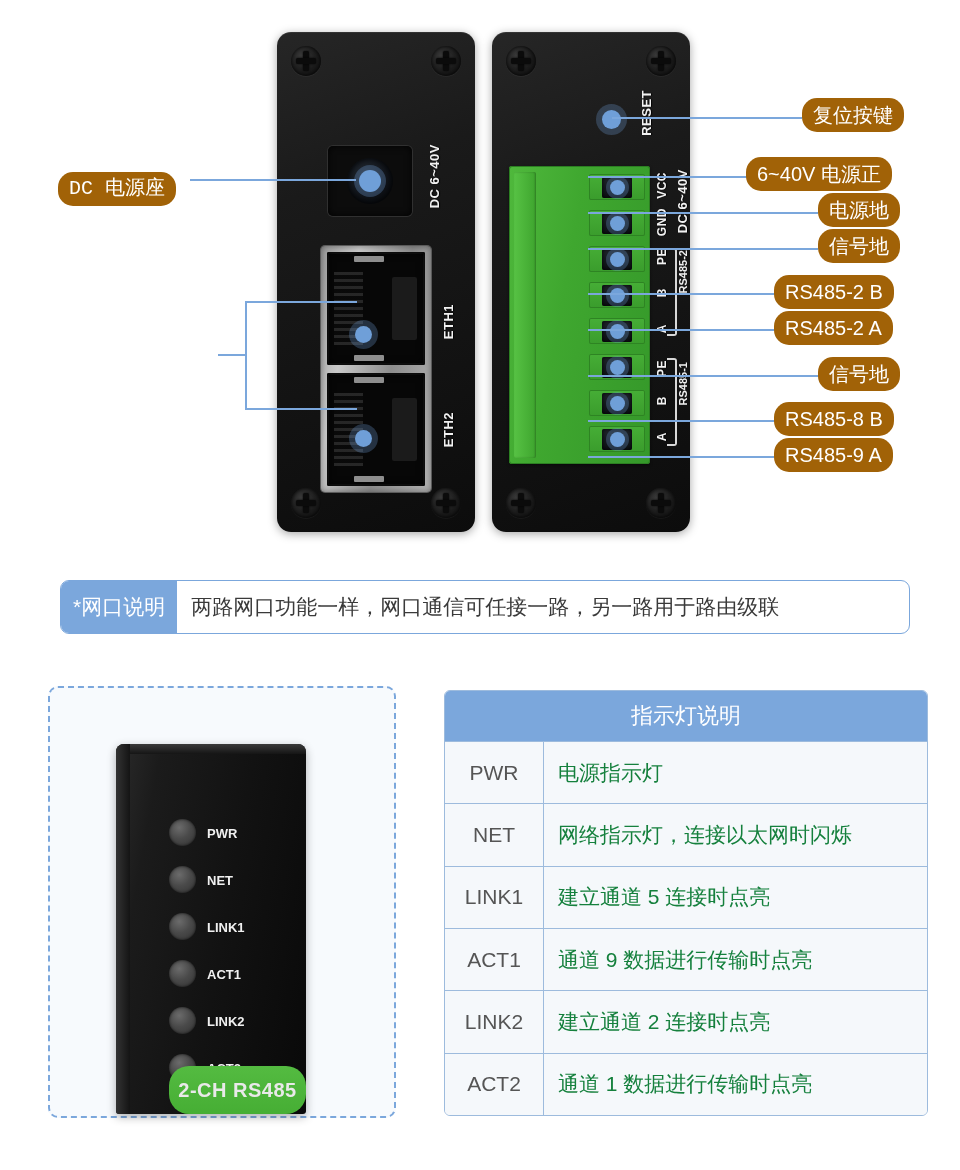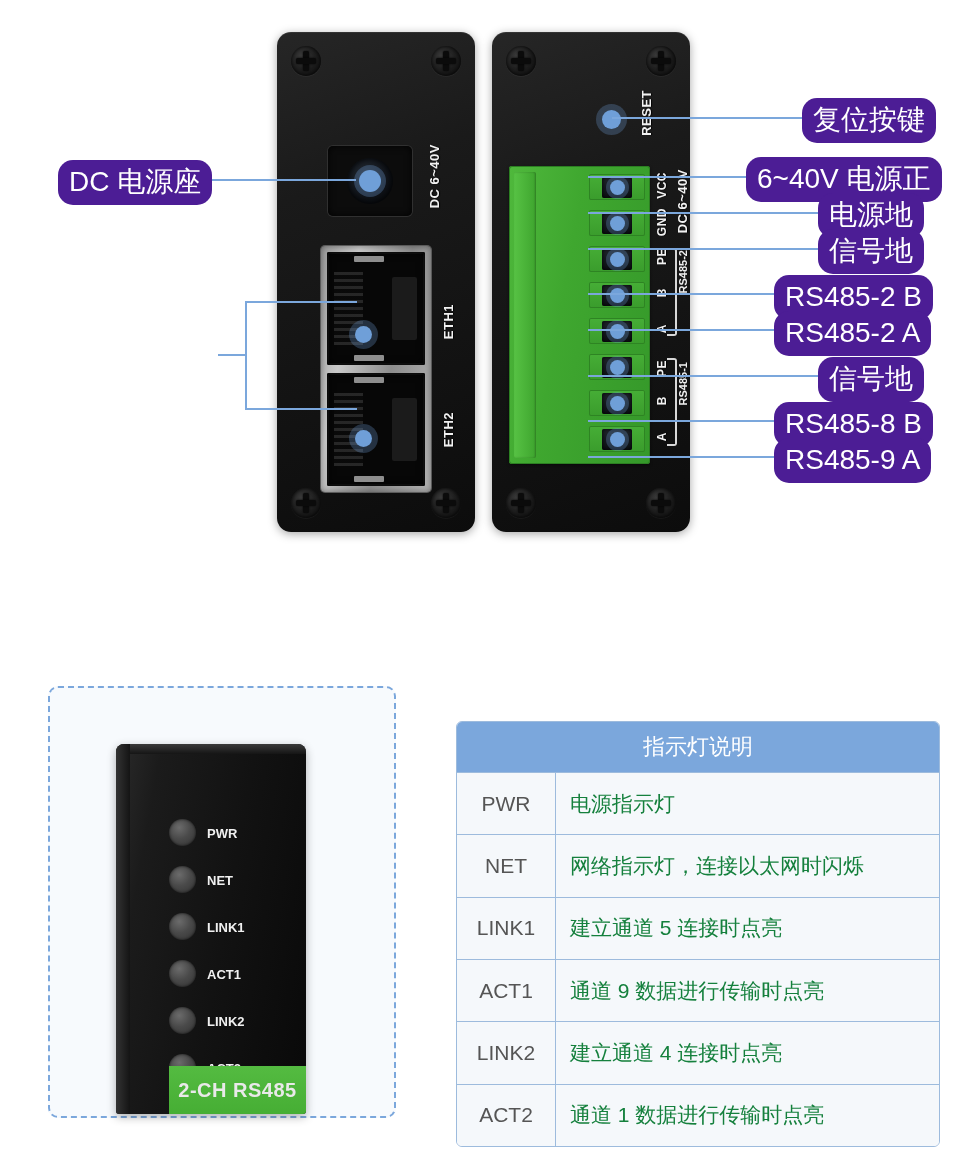--- a/index.html
+++ b/index.html
@@ -123,22 +123,22 @@
     position:absolute;border:2px solid #d8d8d8;border-left:none;
     border-radius:0 3px 3px 0;
   }
   .brlabel{
     position:absolute;color:#efefef;font-size:11px;font-weight:bold;white-space:nowrap;
     writing-mode:vertical-rl;transform:rotate(180deg);
   }
 
   
   .callout{
-    position:absolute;background:#4c1d95;color:#ffffff;
-    border-radius:15px;padding:4px 11px;font-size:28px;line-height:1.32;
+    position:absolute;background:#a16207;color:#ffffff;
+    border-radius:15px;padding:4px 11px;font-size:20px;line-height:1.32;
     white-space:nowrap;box-sizing:border-box;
   }
   .callout.two{line-height:1.22;padding:5px 11px;}
   .lead{position:absolute;background:#7ba7dc;}
   .lead.h{height:1.6px;}
   .lead.v{width:1.6px;}
 
   
   .notebar{
     position:absolute;display:flex;align-items:stretch;
@@ -174,21 +174,21 @@
     position:absolute;width:27px;height:27px;border-radius:50%;
     background:radial-gradient(circle at 38% 32%,#6b6b6b 0%,#4a4a4a 45%,#323232 100%);
     box-shadow:inset 0 0 3px rgba(0,0,0,.7);
   }
   .ledtxt{
     position:absolute;color:#f0f0f0;font-size:13px;font-weight:600;white-space:nowrap;
   }
   .greenband{
     position:absolute;left:53px;right:0;bottom:0;height:48px;
     background:linear-gradient(180deg,#54bb41,#46ae34);
-    display:flex;align-items:center;justify-content:center;
+    display:flex;align-items:center;justify-content:center;border-radius:20px;
   }
   .greenband span{
     color:#e9e9e9;font-size:20px;font-weight:bold;letter-spacing:.5px;
   }
 
   
   .ledtable{
     position:absolute;border:1px solid #9dbbdd;border-radius:6px;overflow:hidden;
     border-collapse:collapse;background:#fff;
   }
@@ -302,21 +302,21 @@
     <div class="vlabel" style="left:183px;top:137px;">DC 6~40V</div>
 
     <div class="bracket" style="left:175px;top:216px;width:8px;height:84px;"></div>
     <div class="brlabel" style="left:185px;top:218px;">RS485-2</div>
 
     <div class="bracket" style="left:175px;top:326px;width:8px;height:84px;"></div>
     <div class="brlabel" style="left:185px;top:330px;">RS485-1</div>
   </div>
 
   <div class="lead h" style="left:190px;top:179px;width:166px;"></div>
-  <div class="callout" style="left:58px;top:160px;">DC 电源座</div>
+  <div class="callout" style="left:58px;top:172px;font-family:Liberation Mono, monospace;">DC 电源座</div>
 
   <div class="lead v" style="left:245px;top:301px;height:108px;"></div>
   <div class="lead h" style="left:245px;top:301px;width:112px;"></div>
   <div class="lead h" style="left:245px;top:408px;width:112px;"></div>
   <div class="lead h" style="left:218px;top:354px;width:28px;"></div>
 
   <div class="lead h" style="left:612px;top:117px;width:190px;"></div>
   <div class="callout" style="left:802px;top:98px;">复位按键</div>
 
   <div class="lead h" style="left:588px;top:176px;width:166px;"></div>
@@ -336,20 +336,24 @@
 
   <div class="lead h" style="left:588px;top:375px;width:230px;"></div>
   <div class="callout" style="left:818px;top:357px;">信号地</div>
 
   <div class="lead h" style="left:588px;top:420px;width:186px;"></div>
   <div class="callout" style="left:774px;top:402px;">RS485-8 B</div>
 
   <div class="lead h" style="left:588px;top:456px;width:186px;"></div>
   <div class="callout" style="left:774px;top:438px;">RS485-9 A</div>
 
+  <div class="notebar" style="left:60px;top:580px;width:848px;height:52px;">
+    <div class="tag">*网口说明</div>
+    <div class="body">两路网口功能一样，网口通信可任接一路，另一路用于路由级联</div>
+  </div>
 
   <div class="dashpanel" style="left:48px;top:686px;width:344px;height:428px;">
   </div>
 
   <div class="leddev" style="left:116px;top:744px;width:190px;height:370px;">
     <div class="topedge"></div>
     <div class="leftedge"></div>
 
     <div class="led" style="left:53px;top:75px;"></div>
     <div class="led" style="left:53px;top:122px;"></div>
@@ -363,21 +367,21 @@
     <div class="ledtxt" style="left:91px;top:176px;">LINK1</div>
     <div class="ledtxt" style="left:91px;top:223px;">ACT1</div>
     <div class="ledtxt" style="left:91px;top:270px;">LINK2</div>
     <div class="ledtxt" style="left:91px;top:317px;">ACT2</div>
 
     <div class="greenband">
       <span>2-CH RS485</span>
     </div>
   </div>
 
-  <div class="ledtable" style="left:456px;top:690px;width:482px;height:424px;margin-top:31px;">
+  <div class="ledtable" style="left:444px;top:690px;width:482px;height:424px;">
     <table>
       <thead>
         <tr>
           <th colspan="2">指示灯说明</th>
         </tr>
       </thead>
       <tbody>
         <tr>
           <td class="k">PWR</td>
           <td class="v">电源指示灯</td>
@@ -389,21 +393,21 @@
         <tr>
           <td class="k">LINK1</td>
           <td class="v">建立通道 5 连接时点亮</td>
         </tr>
         <tr>
           <td class="k">ACT1</td>
           <td class="v">通道 9 数据进行传输时点亮</td>
         </tr>
         <tr>
           <td class="k">LINK2</td>
-          <td class="v">建立通道 4 连接时点亮</td>
+          <td class="v">建立通道 2 连接时点亮</td>
         </tr>
         <tr>
           <td class="k">ACT2</td>
           <td class="v">通道 1 数据进行传输时点亮</td>
         </tr>
       </tbody>
     </table>
   </div>
 
 </div>

